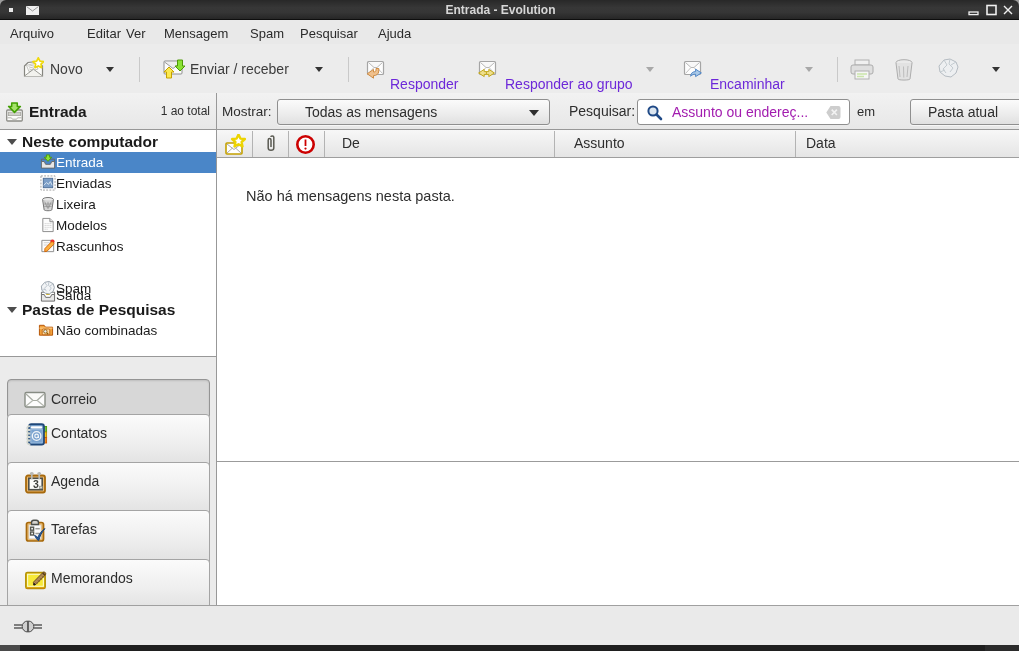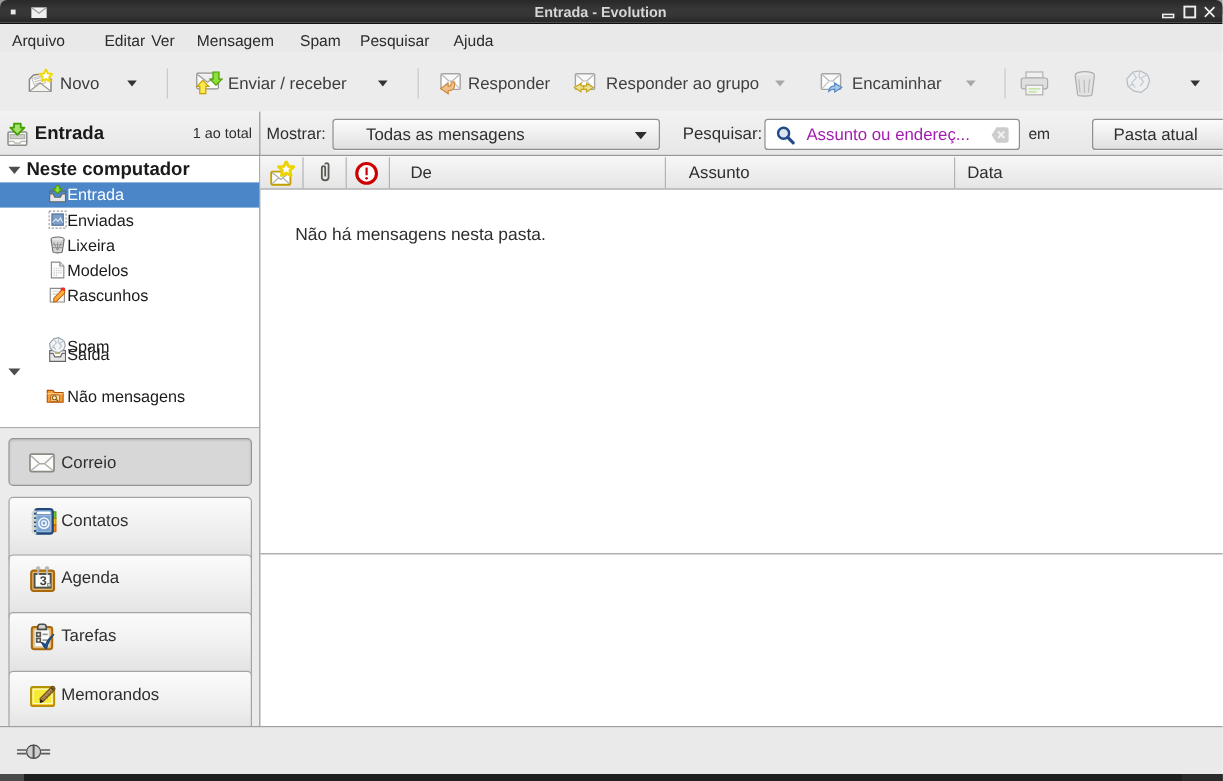--- a/index.html
+++ b/index.html
@@ -15,21 +15,21 @@
 #title { width:1001px; text-align:center; color:#d6d6d6; font-weight:bold; font-size:12px; line-height:20px; }
 
 
 #menubar { left:0; top:20px; width:1019px; height:24px; background:#e9e9e9;padding-left:42px; }
 #menubar span { position:absolute; top:2px; line-height:24px; color:#2b2b2b; }
 
 
 #toolbar { left:0; top:44px; width:1019px; height:49px; background:#ececec; }
 .tsep { position:absolute; top:13px; height:25px; width:1px; background:#c9c9c9; }
 .tlabel { position:absolute; top:17px; font-size:14px; color:#3c3c3c; }
-.tlabel.dis { color:#404040; }
+.tlabel.dis { color:#6d28d9;margin-top:15px; }
 .tarrow { position:absolute; width:0; height:0; border-left:4.5px solid transparent; border-right:4.5px solid transparent; border-top:5px solid #333; top:23px; }
 .tarrow.dis { border-top-color:#a8a8a8; }
 
 
 #folderbar { left:0; top:93px; width:1019px; height:37px;
   background:linear-gradient(#f2f2f2,#e7e7e7); border-bottom:1px solid #979797; }
 .combo { position:absolute; top:6px; height:26px; border:1px solid #8f8f8f; border-radius:3px;
   background:linear-gradient(#fbfbfb,#ececec 60%,#e0e0e0); box-shadow:0 1px 0 rgba(255,255,255,.6); }
 .combo .ca { position:absolute; width:0; height:0; border-left:5px solid transparent; border-right:5px solid transparent; border-top:6px solid #2e2e2e; top:10px; }
 .entry { position:absolute; top:6px; height:26px; border:1px solid #8f8f8f; border-radius:3px; background:#fff; }
@@ -38,21 +38,21 @@
 #sidewhite { left:0; top:130px; width:216px; height:227px; background:#fff; border-bottom:1px solid #989898; }
 #sidegray { left:0; top:357px; width:216px; height:248px; background:#ebebeb; }
 #vline { left:216px; top:93px; width:1px; height:512px; background:#989898; }
 .trow { position:absolute; left:0; width:216px; height:21px; line-height:21px; color:#1a1a1a; font-size:13.5px; }
 .trow .txt { position:absolute; top:0; }
 .trow svg { position:absolute; top:2px; width:16px; height:16px; }
 .expander { position:absolute; left:7px; top:8px; width:0; height:0; border-left:5.5px solid transparent; border-right:5.5px solid transparent; border-top:6px solid #4d4d4d; }
 
 .swbtn { position:absolute; left:7px; width:203px; height:55px; border:1px solid #a4a4a4; border-radius:4px;
   background:linear-gradient(#fbfbfb,#eeeeee 55%,#e0e0e0); }
-.swbtn.pressed { background:#d7d7d7; border-color:#949494; box-shadow:inset 0 1px 2px rgba(0,0,0,.12); }
+.swbtn.pressed { background:#d7d7d7; border-color:#949494; box-shadow:inset 0 1px 2px rgba(0,0,0,.12);margin-top:14px; }
 .swbtn .lbl { position:absolute; left:43px; top:0; line-height:37px; color:#2e2e2e; font-size:14px; }
 .swbtn svg { position:absolute; left:16px; top:8px; }
 
 
 #listhdr { left:217px; top:130px; width:802px; height:28px;
   background:linear-gradient(#f7f7f7,#e5e5e5); border-bottom:1px solid #9e9e9e; }
 .hsep { position:absolute; top:1px; height:26px; width:1px; background:#b3b3b3; }
 .hlabel { position:absolute; top:0; line-height:27px; color:#2e2e2e; font-size:14px; }
 
 #emptymsg { left:246px; top:188px; color:#2e2e2e; font-size:14.5px; }
@@ -267,31 +267,32 @@
 <div class="trow" style="top:278px;">
   <svg style="left:40px" width="17" height="17" viewBox="0 0 17 17">
     <path d="M5,2.5 L9.5,1.5 L14,4 L15.3,8 L14,12 L10,14.8 L5.5,14 L2,11 L1.5,6.5 Z" fill="#f2f4f6" stroke="#97a1ab"></path>
     <path d="M5,2.5 L7.5,6 L4.5,9 L7,12 M9.5,1.5 L9,5.5 L12,8.5 L10,11.5 M14,4 L10.5,6.5 M2,11 L6,9.8" stroke="#b4bec7" fill="none" stroke-width=".9"></path>
   </svg>
   <span class="txt" style="left:56px">Spam</span>
 </div>
 
 <div class="trow" style="top:299px;font-weight:bold;font-size:15.5px;">
     <div class="expander"></div>
+    <span class="txt" style="left:22px">Pastas de Pesquisas</span>
   </div>
 
 <div class="trow" style="top:320px;">
   <svg style="left:38px" width="17" height="17" viewBox="0 0 17 17">
     <path d="M1.5,3.5 L6.5,3.5 L8,5.5 L15.5,5.5 L15.5,14 L1.5,14 Z" fill="#f2a23c" stroke="#b35000"></path>
     <path d="M1.5,6.5 L15.5,6.5" stroke="#ffd799" stroke-width="1"></path>
     <rect x="4.5" y="7.5" width="8" height="6" rx="1.2" fill="#fcd9a0" stroke="#b35000" stroke-width=".8"></rect>
     <circle cx="7.8" cy="10" r="1.8" fill="#e8f0f8" stroke="#8f5902" stroke-width=".9"></circle>
     <path d="M9.2,11.4 L11,13" stroke="#8f5902" stroke-width="1.2"></path>
   </svg>
-  <span class="txt" style="left:56px">Não mensagens</span>
+  <span class="txt" style="left:56px">Não combinadas</span>
 </div>
 
 <div class="swbtn pressed" style="top:365px;height:40px;">
   <svg width="22" height="22" viewBox="0 0 22 22" style="top:9px">
     <rect x="1" y="3.5" width="20" height="14.5" rx="1.5" fill="#fdfdfd" stroke="#878c83" stroke-width="1.4"></rect>
     <path d="M2,5 L9,11.5 L13,11.5 L20,5" fill="#fafaf8" stroke="#a8aca4" stroke-width="1.2" stroke-linejoin="round"></path>
     <path d="M2,17 L8.5,11.8 M20,17 L13.5,11.8" stroke="#b4b8b0" stroke-width="1.2"></path>
   </svg>
   <span class="lbl" style="line-height:38px">Correio</span>
 </div>

